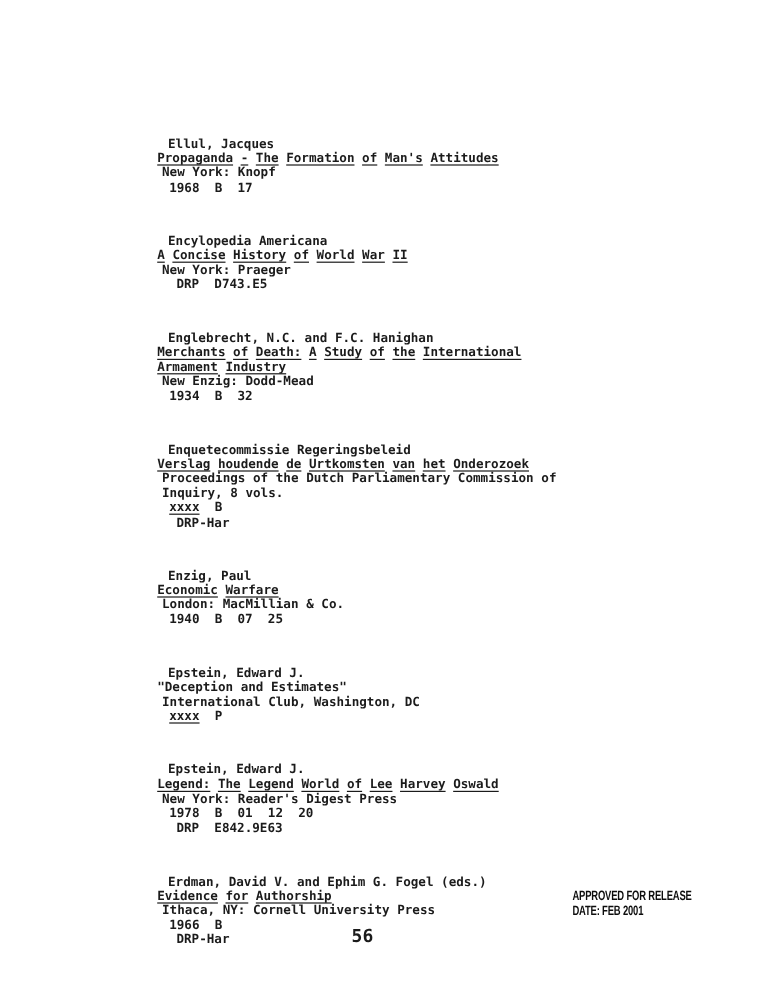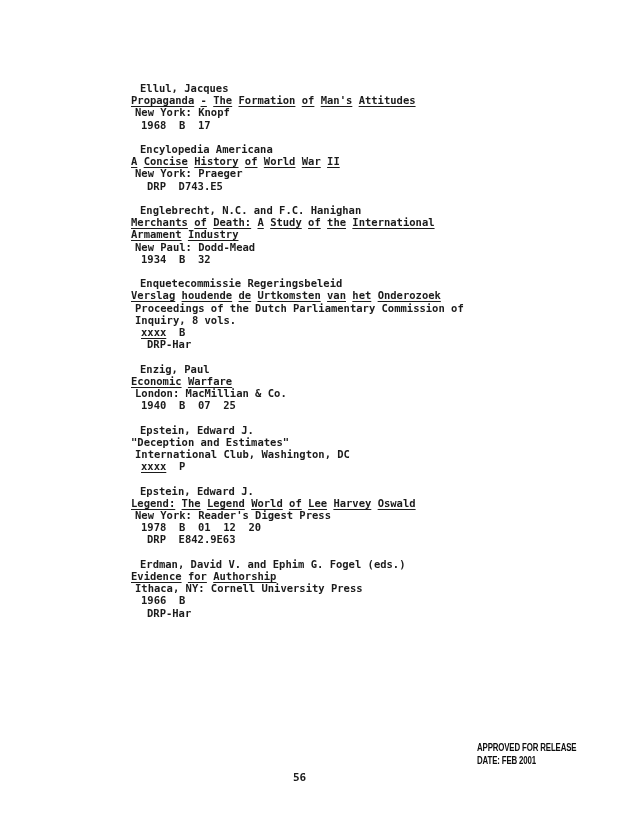--- a/index.html
+++ b/index.html
@@ -20,37 +20,37 @@
     left: 128px;
     top: 82px;
     font-family: "DejaVu Sans Mono", "Liberation Mono", monospace;
     font-weight: 700;
     font-size: 10.5px;
     line-height: 12.2px;
     color: #1b1b1b;
   }
   .entry { margin-bottom: 12.2px; }
   .line { white-space: pre; }
-  .ind-0 { padding-left: 12px; }
+  .ind-0 { padding-left: 12px; margin-top: 32px; }
   .ind-1 { padding-left: 3px; }
   .ind-2 { padding-left: 7px; }
   .ind-3 { padding-left: 13px; }
   .ind-4 { padding-left: 19px; }
   .uw {
     text-decoration: underline;
     text-decoration-thickness: 1.2px;
     text-underline-offset: 2px;
   }
   .pagenum {
     position: absolute;
     left: 293px;
     top: 771px;
     font-family: "DejaVu Sans Mono", "Liberation Mono", monospace;
     font-weight: 700;
-    font-size: 11px;
+    font-size: 15px;
     color: #1b1b1b;
   }
   .stamp {
     position: absolute;
     left: 477px;
     top: 740px;
     font-family: "Liberation Sans", sans-serif;
     font-weight: 700;
     font-size: 10.5px;
     line-height: 12px;
@@ -76,21 +76,21 @@
       <div class="entry">
         <div class="line ind-0">Encylopedia Americana</div>
         <div class="line ind-1"><span class="uw">A</span> <span class="uw">Concise</span> <span class="uw">History</span> <span class="uw">of</span> <span class="uw">World</span> <span class="uw">War</span> <span class="uw">II</span></div>
         <div class="line ind-2">New York: Praeger</div>
         <div class="line ind-4">DRP  D743.E5</div>
       </div>
       <div class="entry">
         <div class="line ind-0">Englebrecht, N.C. and F.C. Hanighan</div>
         <div class="line ind-1"><span class="uw">Merchants</span> <span class="uw">of</span> <span class="uw">Death:</span> <span class="uw">A</span> <span class="uw">Study</span> <span class="uw">of</span> <span class="uw">the</span> <span class="uw">International</span></div>
         <div class="line ind-1"><span class="uw">Armament</span> <span class="uw">Industry</span></div>
-        <div class="line ind-2">New Paul: Dodd-Mead</div>
+        <div class="line ind-2">New Enzig: Dodd-Mead</div>
         <div class="line ind-3">1934  B  32</div>
       </div>
       <div class="entry">
         <div class="line ind-0">Enquetecommissie Regeringsbeleid</div>
         <div class="line ind-1"><span class="uw">Verslag</span> <span class="uw">houdende</span> <span class="uw">de</span> <span class="uw">Urtkomsten</span> <span class="uw">van</span> <span class="uw">het</span> <span class="uw">Onderozoek</span></div>
         <div class="line ind-2">Proceedings of the Dutch Parliamentary Commission of</div>
         <div class="line ind-2">Inquiry, 8 vols.</div>
         <div class="line ind-3"><span class="uw">xxxx</span>  B</div>
         <div class="line ind-4">DRP-Har</div>
       </div>

